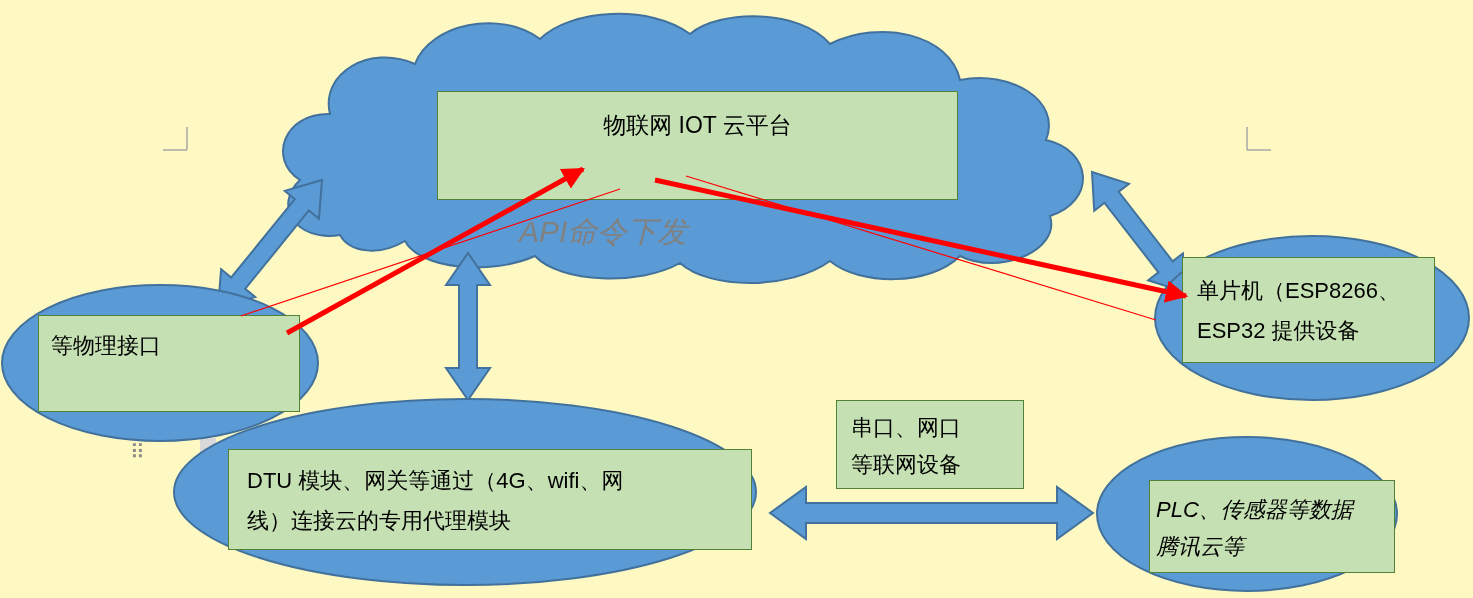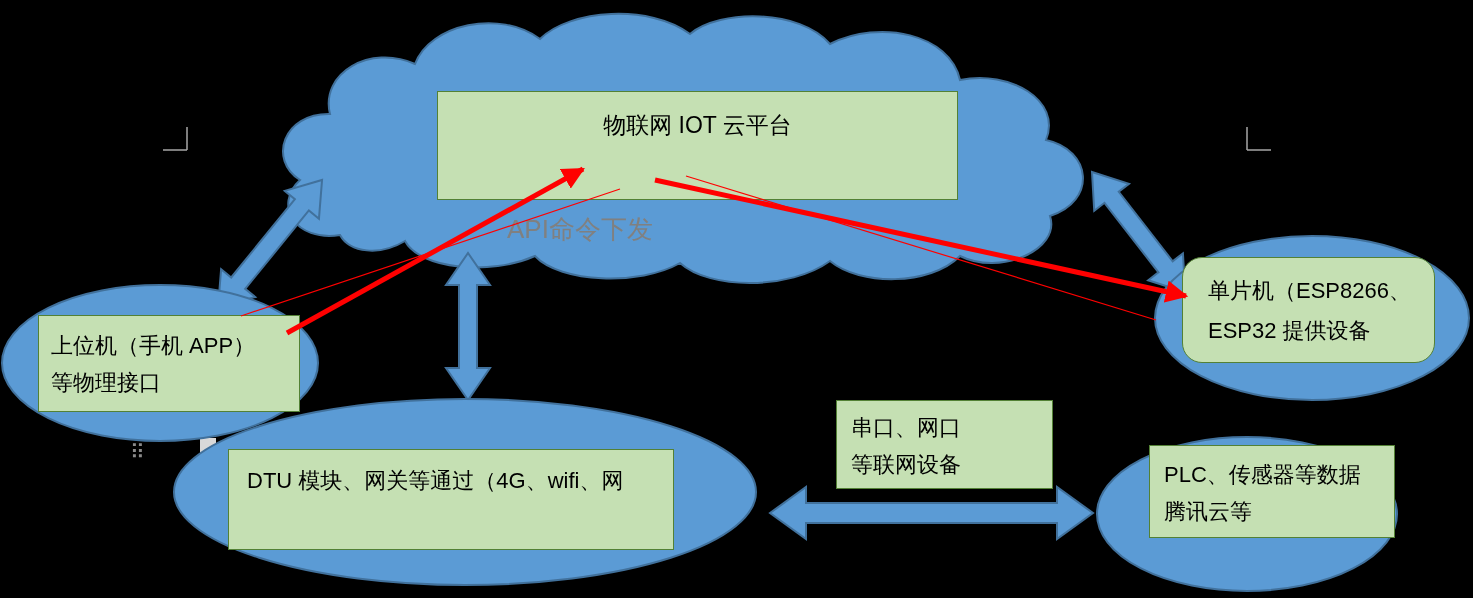--- a/index.html
+++ b/index.html
@@ -1,36 +1,36 @@
 <!DOCTYPE html>
 <html><head>
 <meta charset="utf-8">
 <style>
   html,body{margin:0;padding:0;background:#ffffff;}
   .stage{
-    position:relative;width:1473px;height:598px;background:#000000;overflow:hidden;
+    position:relative;width:1473px;height:598px;background:#fef9c3;overflow:hidden;
     font-family:"Liberation Sans","DejaVu Sans",sans-serif;color:#000;
   }
   .layer{position:absolute;left:0;top:0;width:1473px;height:598px;}
   svg{display:block;}
   .gbox{
     position:absolute;box-sizing:border-box;z-index:2;
     background:#c5e0b3;border:1px solid #538135;
     font-size:22px;color:#000;
   }
   .gbox .ln{white-space:nowrap;}
   .box-cloud{left:437px;top:91px;width:521px;height:109px;text-align:center;font-size:23px;padding-top:13px;line-height:41px;}
   .box-host{left:38px;top:315px;width:262px;height:97px;padding:11px 12px;line-height:37px;}
-  .box-mcu{left:1182px;top:257px;width:253px;height:106px;padding:13px 25px;line-height:40px;border-radius:20px;}
-  .box-dtu{left:228px;top:449px;width:446px;height:101px;padding:11px 18px;line-height:40px;}
-  .box-if{left:836px;top:400px;width:217px;height:89px;padding:8px 14px;line-height:37px;}
-  .box-plc{left:1149px;top:445px;width:246px;height:93px;padding:10px 14px;line-height:37px;}
+  .box-mcu{left:1182px;top:257px;width:253px;height:106px;padding:13px 14px;line-height:40px;}
+  .box-dtu{left:228px;top:449px;width:524px;height:101px;padding:11px 18px;line-height:40px;}
+  .box-if{left:836px;top:400px;width:188px;height:89px;padding:8px 14px;line-height:37px;}
+  .box-plc{left:1149px;top:480px;width:246px;height:93px;padding:10px 6px;line-height:37px;font-style:italic;}
   .api-label{
-    position:absolute;left:507px;top:212px;z-index:2;
-    font-size:26px;color:#808080;white-space:nowrap;
+    position:absolute;left:519px;top:212px;z-index:2;
+    font-size:30px;color:#808080;white-space:nowrap;font-style:italic;
   }
   .drag-handle{
     position:absolute;left:130px;top:442px;z-index:4;
     font-size:20px;color:#8a8a8a;line-height:20px;user-select:none;cursor:grab;
   }
   .shapes{z-index:1;}
   .redlayer{z-index:3;pointer-events:none;}
 </style>
 </head>
 <body>
@@ -80,31 +80,31 @@
     <ellipse cx="1247" cy="514" rx="150" ry="77" fill="#5b9bd5" stroke="#41719c" stroke-width="2"></ellipse>
   </svg>
 
   <div class="gbox box-cloud">
     <div class="ln">物联网 IOT 云平台</div>
   </div>
 
   <div class="api-label">API命令下发</div>
 
   <div class="gbox box-host">
-    <div class="ln">上位机（手机 APP）</div>
     <div class="ln">等物理接口</div>
   </div>
 
   <div class="gbox box-mcu">
     <div class="ln">单片机（ESP8266、</div>
     <div class="ln">ESP32 提供设备</div>
   </div>
 
   <div class="gbox box-dtu">
     <div class="ln">DTU 模块、网关等通过（4G、wifi、网</div>
+    <div class="ln">线）连接云的专用代理模块</div>
   </div>
 
   <div class="gbox box-if">
     <div class="ln">串口、网口</div>
     <div class="ln">等联网设备</div>
   </div>
 
   <div class="gbox box-plc">
     <div class="ln">PLC、传感器等数据</div>
     <div class="ln">腾讯云等</div>

